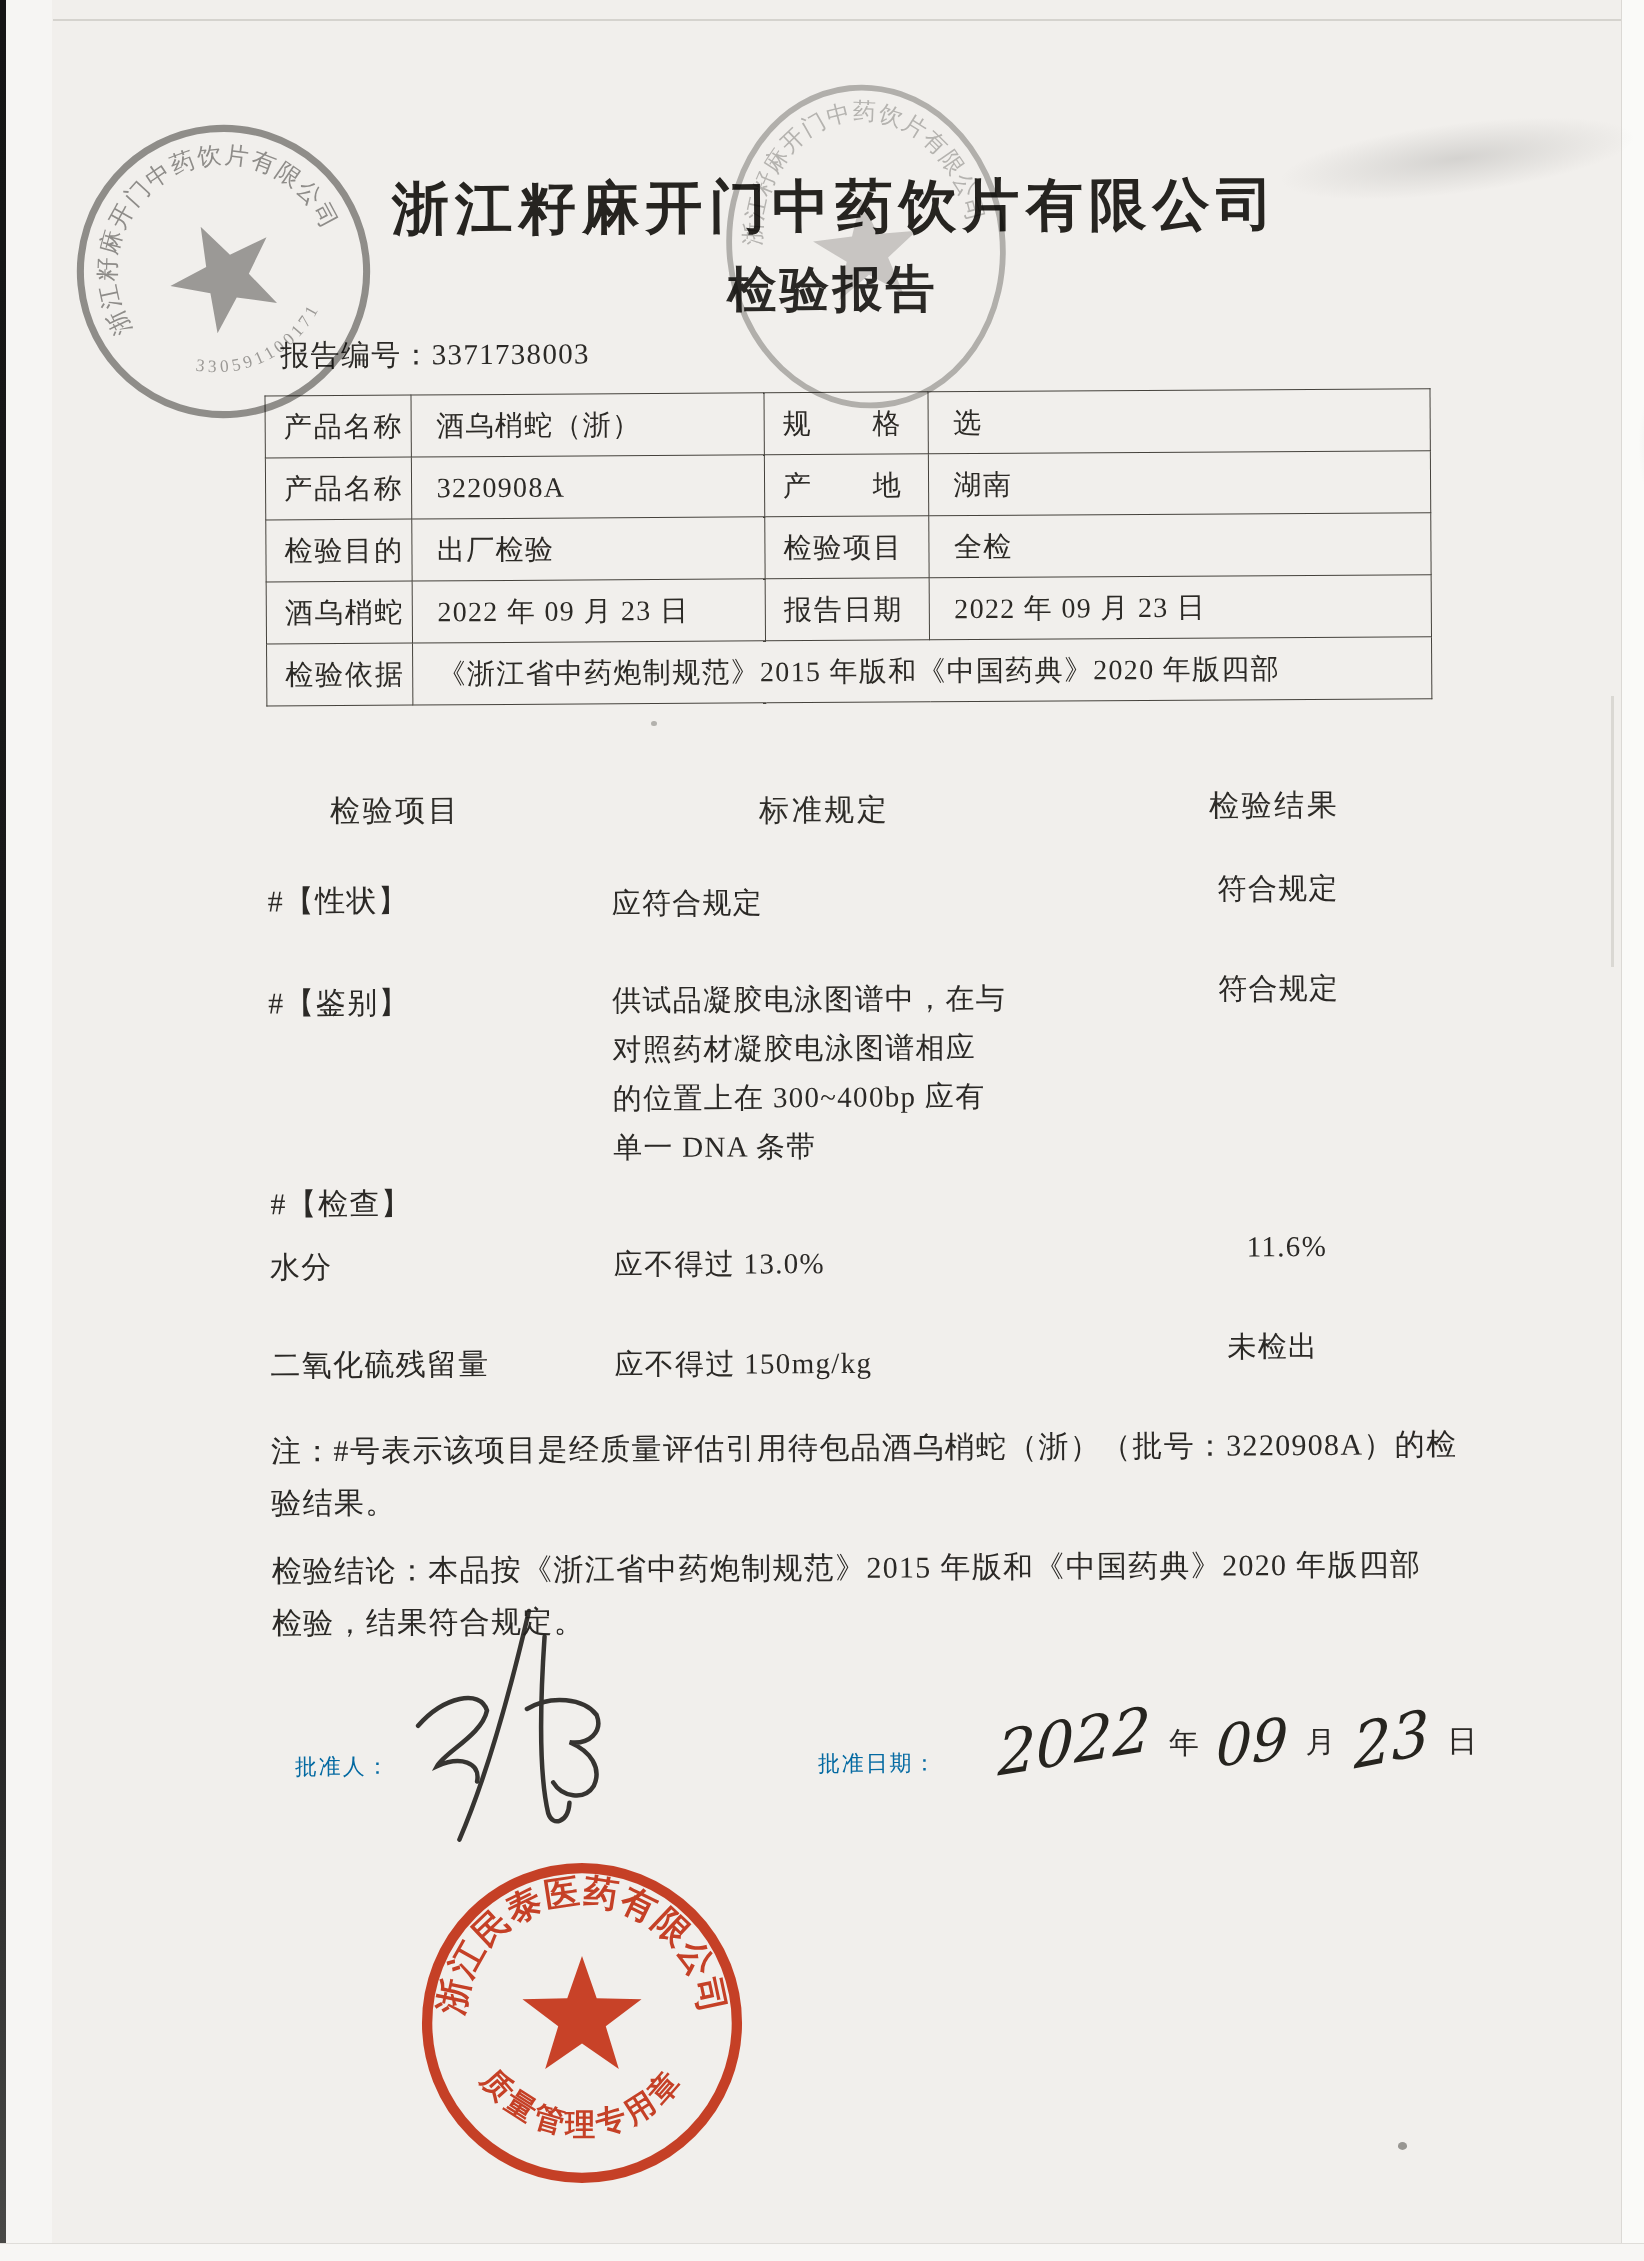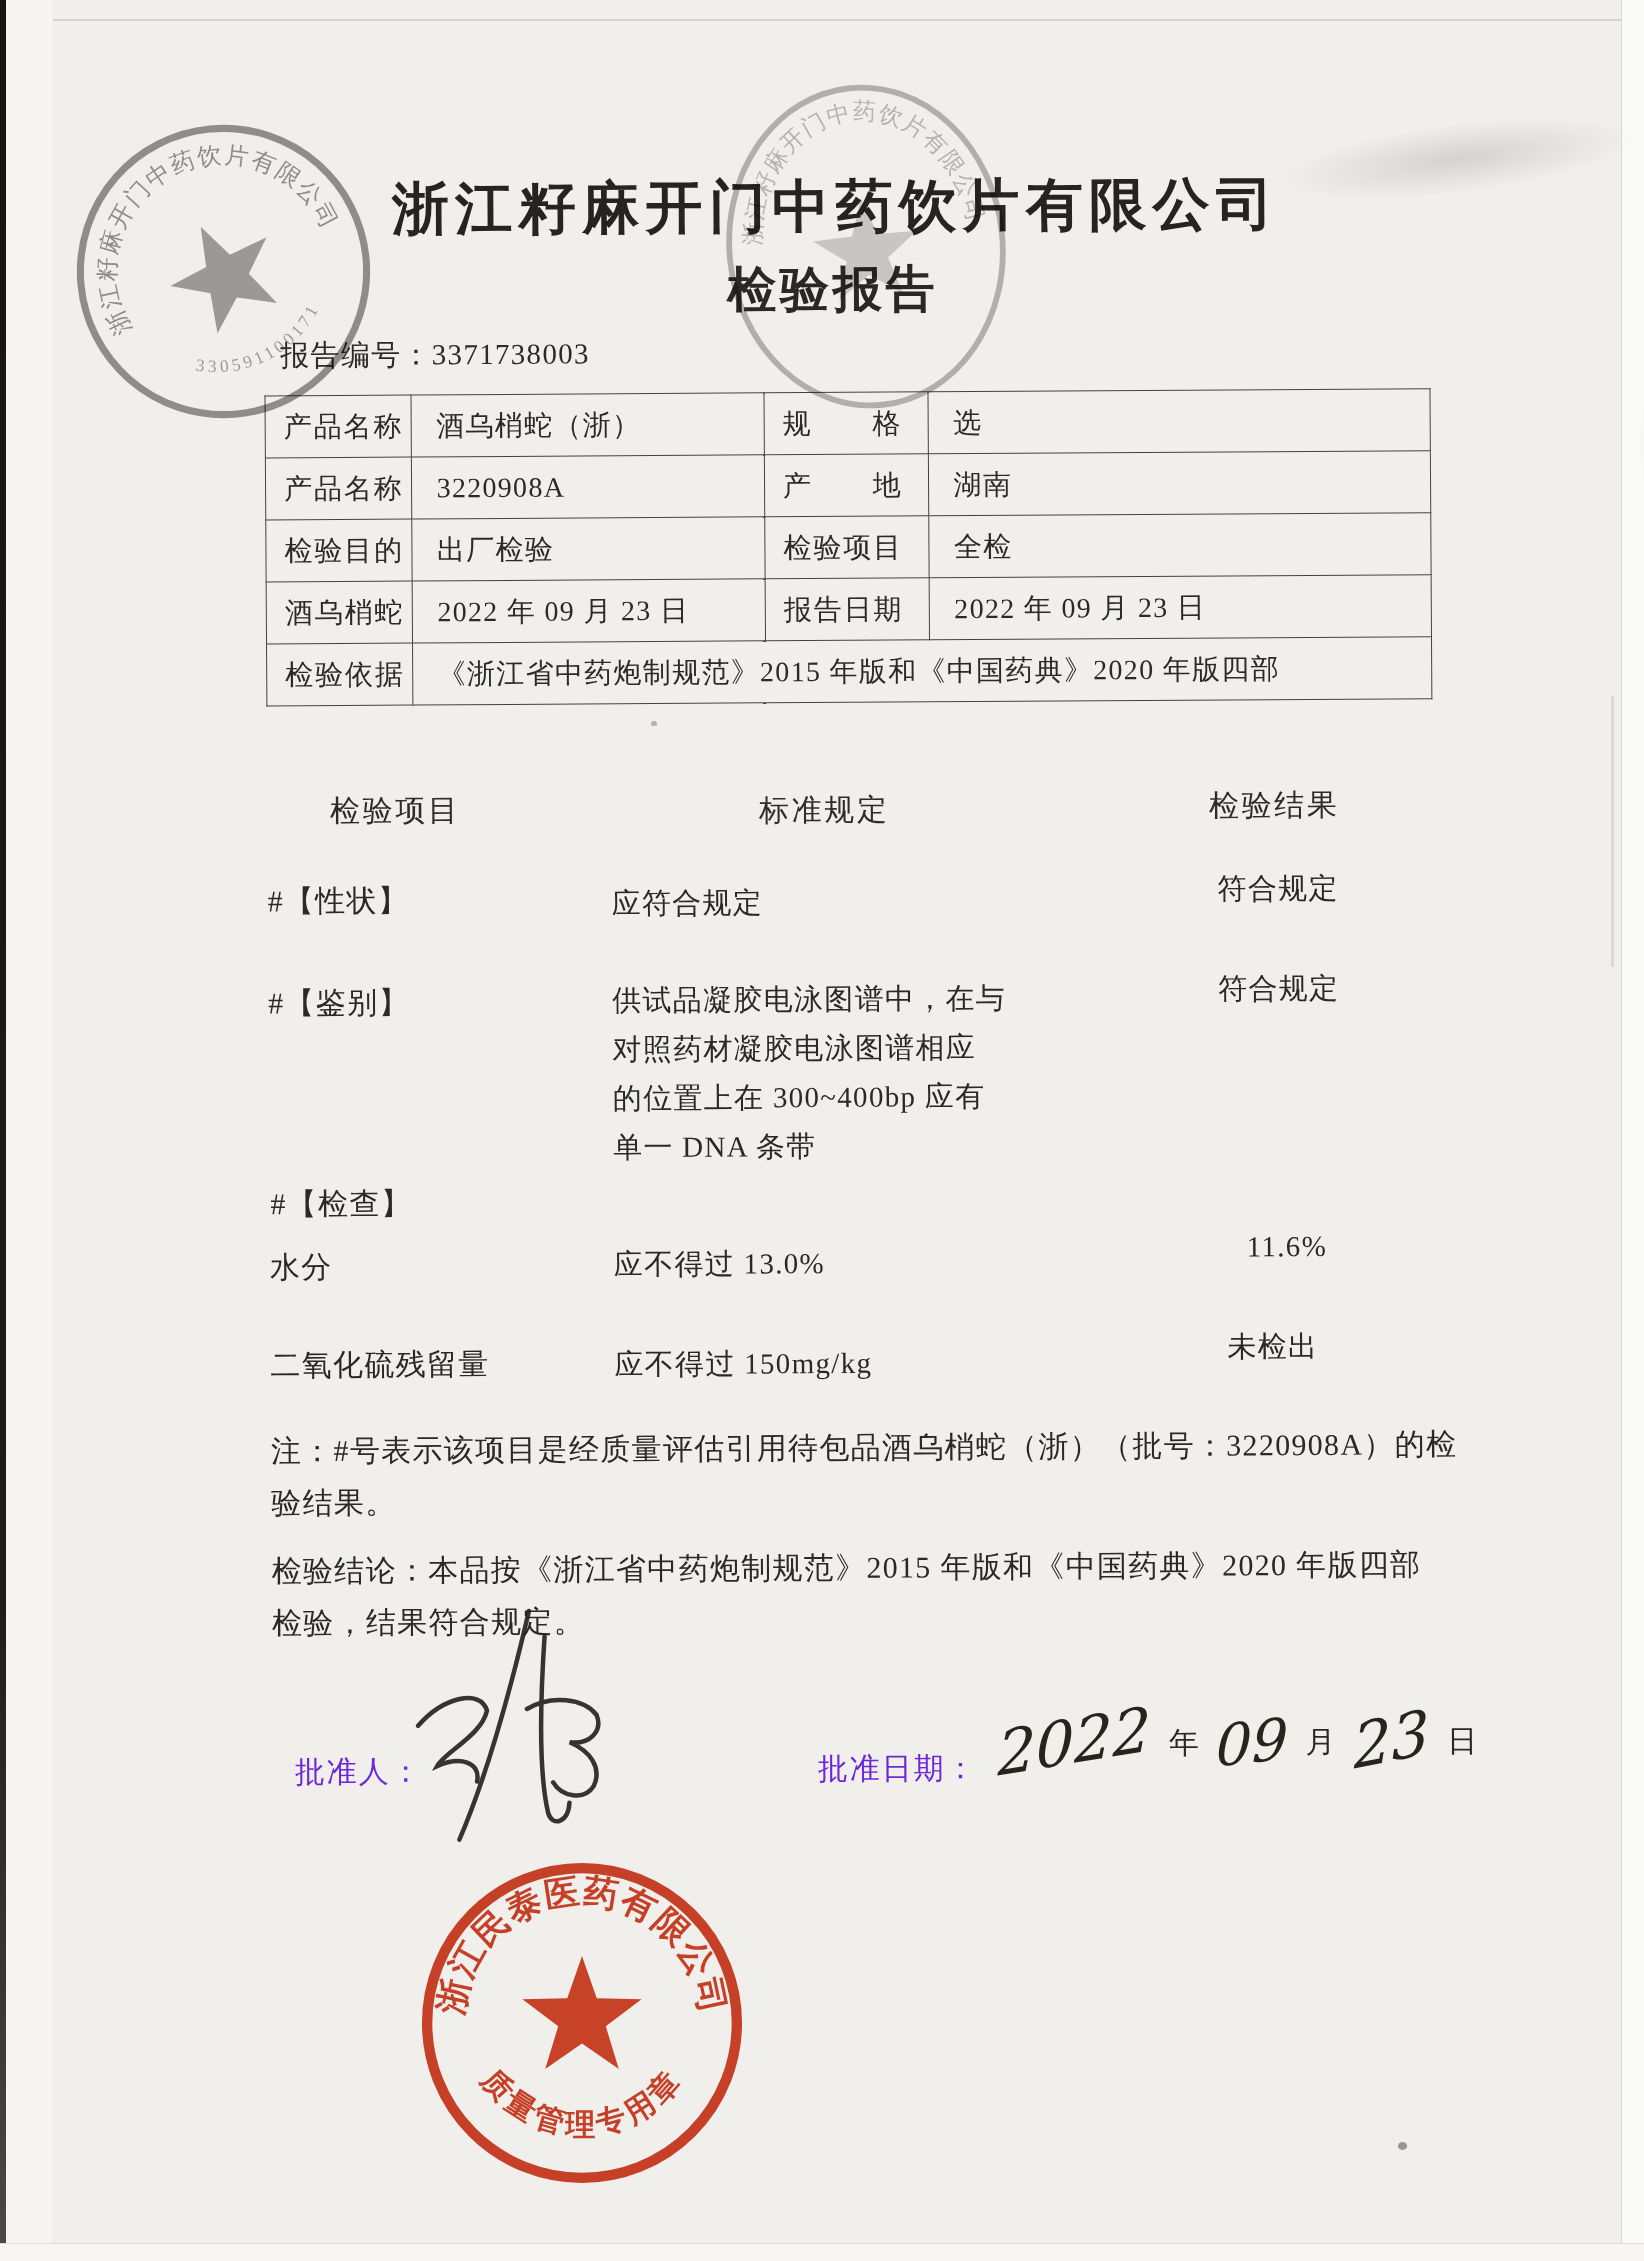--- a/index.html
+++ b/index.html
@@ -31,21 +31,21 @@
     border:1.9px solid #45423c;height:61px;
     padding:0 0 0 18px;white-space:nowrap;overflow:hidden;
   }
   table.info td.val{padding-left:24.5px;letter-spacing:1.3px;}
   table.info td.lbl{letter-spacing:1.9px;}
   .res-head{font-size:30px;color:#2e2c28;letter-spacing:2.6px;}
   .res-item{font-size:30px;color:#2b2926;letter-spacing:1.3px;}
   .res-std{font-size:29px;color:#2b2926;letter-spacing:1.3px;line-height:49px;}
   .res-val{font-size:29px;color:#2b2926;letter-spacing:1.3px;}
   .para{font-size:30px;line-height:52px;color:#2b2926;letter-spacing:1.3px;white-space:nowrap;}
-  .appr-label{font-size:30px;color:#6d28d9;letter-spacing:1.9px;font-family:Liberation Mono, monospace;}
+  .appr-label{font-size:22px;color:#0369a1;letter-spacing:1.9px;font-family:Liberation Mono, monospace;}
   .hw{
     font-family:"DejaVu Serif","Liberation Serif",serif;
     font-style:italic;color:#26241f;display:inline-block;
   }
   .date-group{left:993px;top:1707px;display:flex;align-items:flex-end;gap:17px;}
   .date-group .unit{font-size:30px;color:#2b2926;margin-bottom:11.6px;}
   .stamp{mix-blend-mode:multiply;}
   .arc-gray{fill:#8e8d8b;}
   .arc-red{fill:#cf3a1e;}
   

